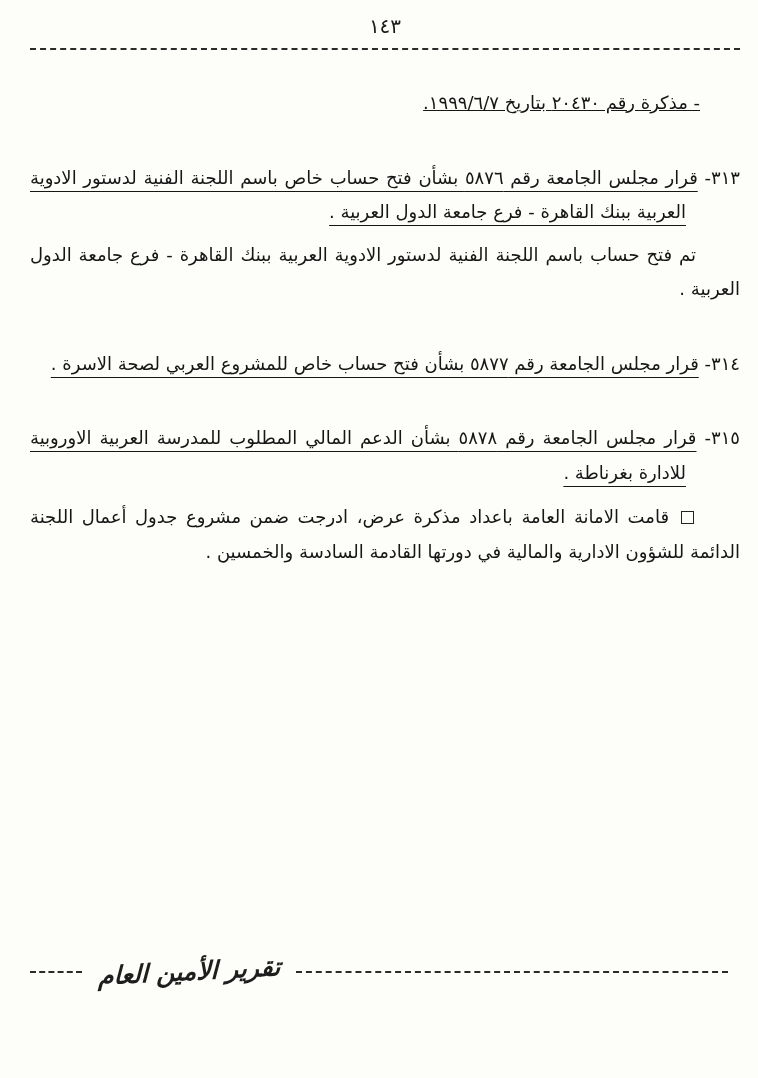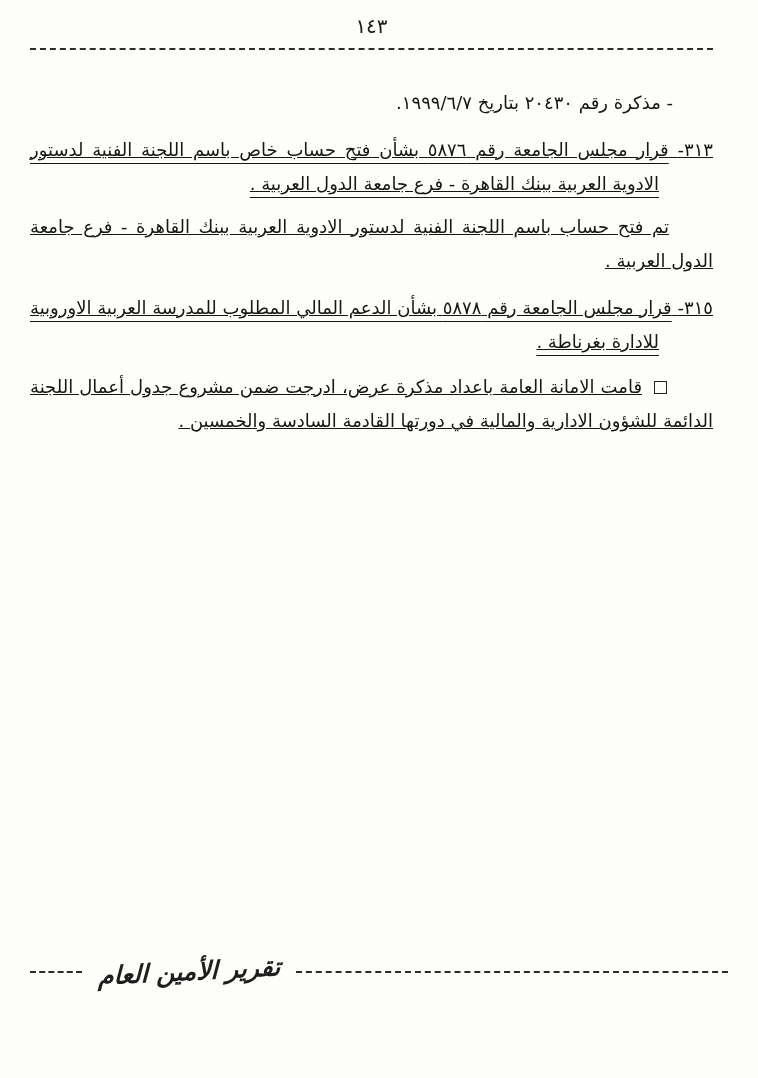--- a/index.html
+++ b/index.html
@@ -7,21 +7,21 @@
 
   .page {
     width: 758px;
     height: 1078px;
     background: #fdfdfa;
     color: #161616;
     direction: rtl;
     font-family: "DejaVu Sans", "Liberation Sans", sans-serif;
     position: relative;
     overflow: hidden;
-    padding: 14px 45px 0 30px;
+    padding: 14px 18px 0 30px;
   }
 
   .page-number {
     text-align: center;
     font-size: 20px;
     letter-spacing: 7px;
     color: #1a1a1a;
   }
 
   .rule {
@@ -32,24 +32,24 @@
 
   .content {
     margin-top: 36px;
     font-size: 18px;
     line-height: 1.92;
     text-align: justify;
   }
 
   p { margin: 0; }
 
-  .memo { text-indent: 40px; }
+  .memo { text-indent: 40px; text-decoration: underline; }
   .lead { text-indent: 40px; }
 
-  .item { margin-top: 12px; text-decoration: underline; }
+  .item { margin-top: 40px; }
 
   .item-head {
     padding-right: 54px;   
     text-indent: -54px;    
   }
 
   .item-title {
     text-decoration: underline;
     text-underline-offset: 7px;
     text-decoration-thickness: 1.4px;
@@ -121,20 +121,24 @@
 
     <section class="item">
       <p class="item-head">
         <span class="item-num">٣١٣-</span>
         <span class="item-title">قرار مجلس الجامعة رقم ٥٨٧٦ بشأن فتح حساب خاص باسم اللجنة الفنية لدستور الادوية العربية ببنك القاهرة - فرع جامعة الدول العربية .</span>
       </p>
       <p class="item-body">تم فتح حساب باسم اللجنة الفنية لدستور الادوية العربية ببنك القاهرة - فرع جامعة الدول العربية .</p>
     </section>
 
     <section class="item">
+      <p class="item-head">
+        <span class="item-num">٣١٤-</span>
+        <span class="item-title">قرار مجلس الجامعة رقم ٥٨٧٧ بشأن فتح حساب خاص للمشروع العربي لصحة الاسرة .</span>
+      </p>
     </section>
 
     <section class="item">
       <p class="item-head">
         <span class="item-num">٣١٥-</span>
         <span class="item-title">قرار مجلس الجامعة رقم ٥٨٧٨ بشأن الدعم المالي المطلوب للمدرسة العربية الاوروبية للادارة بغرناطة .</span>
       </p>
 
 
       <p class="bullet">

